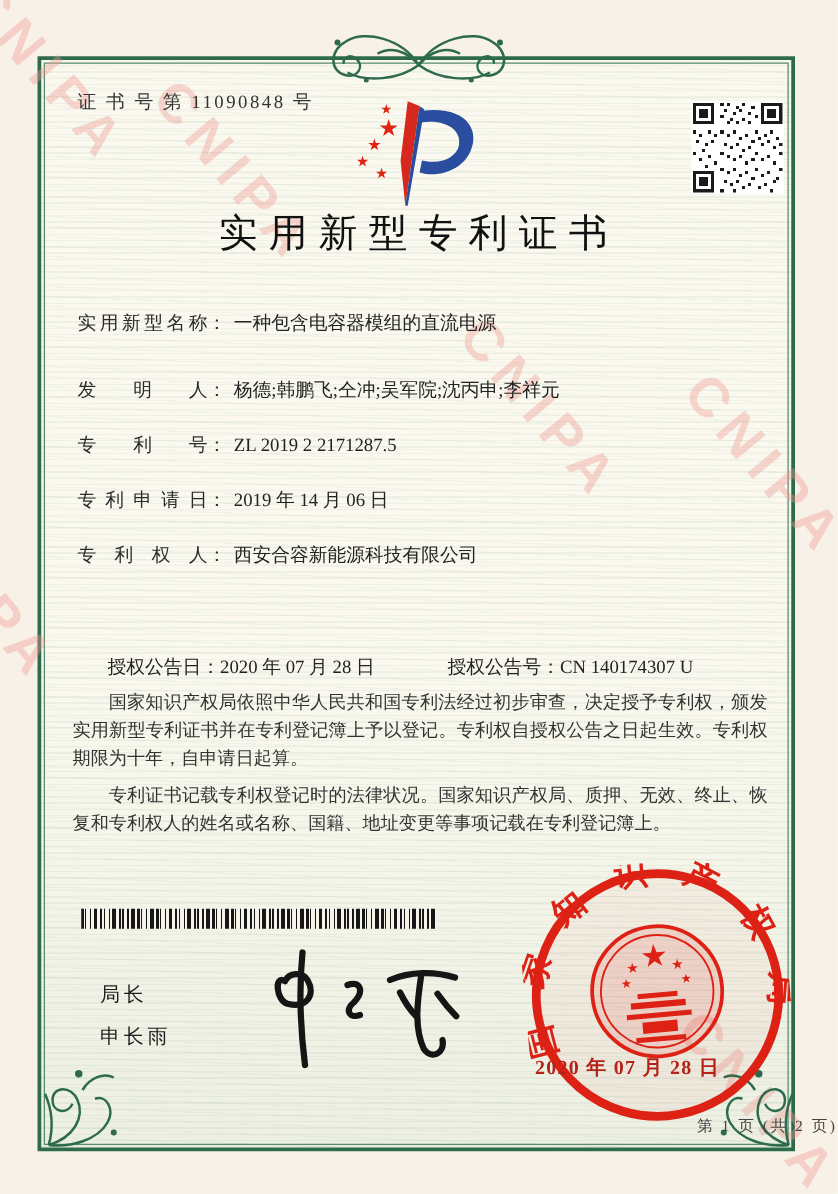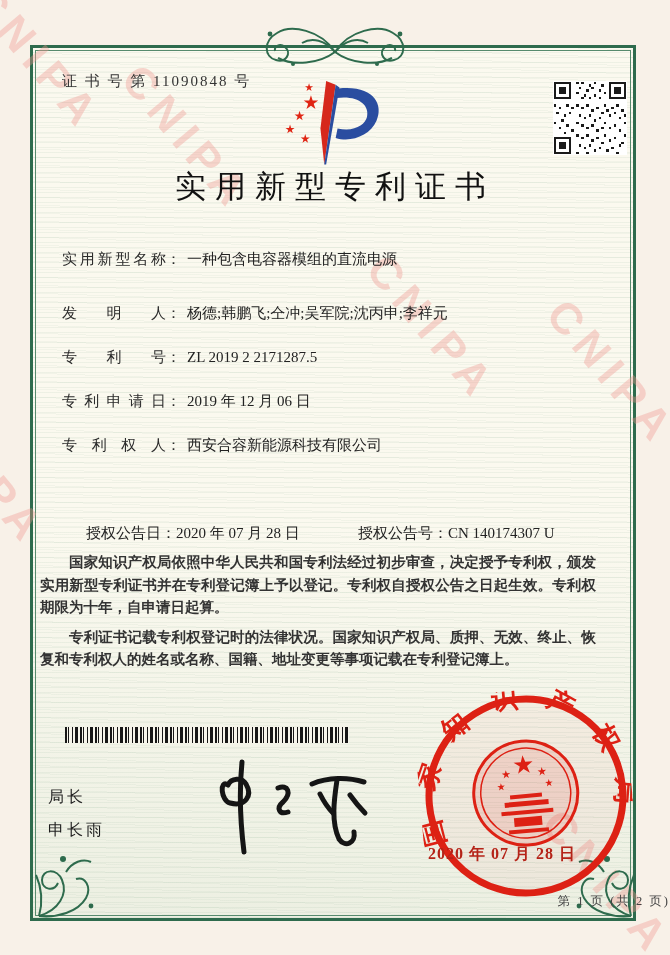--- a/index.html
+++ b/index.html
@@ -42,34 +42,34 @@
   
   .fields{position:absolute;left:62px;top:248px;width:556px;z-index:5;font-size:15px;}
   .frow{margin-bottom:22px;line-height:22px;}
   .frow.first{margin-bottom:32px;}
   .flabel{display:inline-block;width:104px;text-align:justify;text-align-last:justify;vertical-align:top;color:#2b2b2b;}
   .fcolon{display:inline-block;vertical-align:top;margin-right:6px;color:#2b2b2b;}
   .fvalue{display:inline-block;width:428px;vertical-align:top;color:#222;}
   .grant{position:absolute;left:62px;top:524px;z-index:5;font-size:15px;display:flex;margin-left:24px;}
   .grant .g1{width:272px;}
   
-  .bodytext{position:absolute;left:40px;top:551px;width:556px;z-index:5;font-weight:bold;}
+  .bodytext{position:absolute;left:58px;top:551px;width:556px;z-index:5;}
   .bodytext p{
     margin:0 0 7px 0;font-size:14.5px;line-height:22.5px;color:#333;
     text-indent:2em;text-align:justify;
   }
   
   .barcode{
     position:absolute;left:65px;top:727px;width:284px;height:16px;z-index:5;
     background:repeating-linear-gradient(90deg,
       #171717 0 2px,#f6f4ea 2px 3px,#171717 3px 4px,#f6f4ea 4px 7px,
       #171717 7px 8px,#f6f4ea 8px 10px,#171717 10px 13px,#f6f4ea 13px 15px);
   }
   
-  .signer{position:absolute;left:48px;top:780px;z-index:5;font-size:16px;line-height:33px;letter-spacing:3px;color:#1d1d1d;}
+  .signer{position:absolute;left:80px;top:780px;z-index:5;font-size:16px;line-height:33px;letter-spacing:3px;color:#1d1d1d;}
   .sig{position:absolute;left:182px;top:750px;z-index:6;}
   
   .seal{position:absolute;left:420px;top:690px;z-index:6;transform:rotate(-5deg);}
   .seal-date{
     position:absolute;left:428px;top:844px;width:160px;z-index:7;
     font-size:16px;font-weight:bold;color:#b52318;letter-spacing:1px;white-space:nowrap;
   }
   
   .footer{position:absolute;left:0;top:893px;width:100%;z-index:5;text-align:right;font-size:12.5px;letter-spacing:2px;color:#444;}
   
@@ -165,21 +165,21 @@
   <div class="frow first">
     <span class="flabel">实用新型名称</span><span class="fcolon">：</span><span class="fvalue">一种包含电容器模组的直流电源</span>
   </div>
   <div class="frow">
     <span class="flabel">发明人</span><span class="fcolon">：</span><span class="fvalue">杨德;韩鹏飞;仝冲;吴军院;沈丙申;李祥元</span>
   </div>
   <div class="frow">
     <span class="flabel">专利号</span><span class="fcolon">：</span><span class="fvalue">ZL 2019 2 2171287.5</span>
   </div>
   <div class="frow">
-    <span class="flabel">专利申请日</span><span class="fcolon">：</span><span class="fvalue">2019 年 12 月 06 日</span>
+    <span class="flabel">专利申请日</span><span class="fcolon">：</span><span class="fvalue">2019 年 14 月 06 日</span>
   </div>
   <div class="frow">
     <span class="flabel">专利权人</span><span class="fcolon">：</span><span class="fvalue">西安合容新能源科技有限公司</span>
   </div>
 </div>
 
 <div class="grant">
   <div class="g1"><span>授权公告日</span><span>：</span><span>2020 年 07 月 28 日</span></div>
   <div class="g2"><span>授权公告号</span><span>：</span><span>CN 140174307 U</span></div>
 </div>

